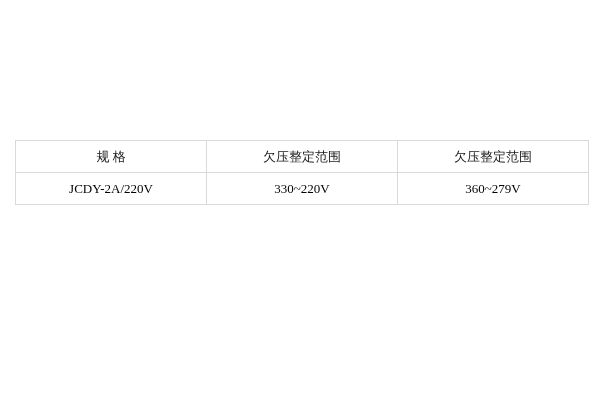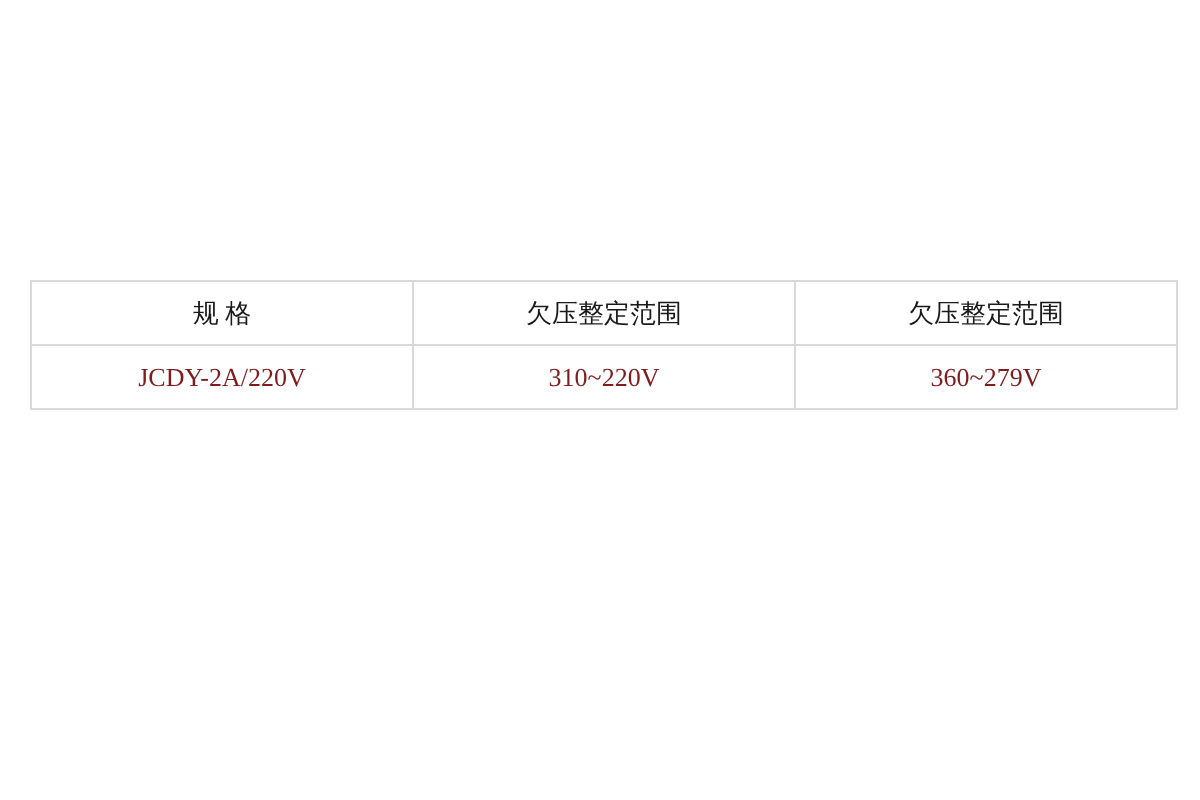--- a/index.html
+++ b/index.html
@@ -26,21 +26,21 @@
     width: 570px;
     border-collapse: collapse;
     table-layout: fixed;
   }
   .spec-table td {
     border: 1px solid #d9d9d9;
     height: 31px;
     text-align: center;
     vertical-align: middle;
     font-size: 13px;
-    color: #7f1d1d;
+    color: #000000;
     font-family: "Liberation Serif", serif;
     padding: 0;
     white-space: nowrap;
   }
   .spec-table thead td {
     font-size: 13px;
     color: #1a1a1a;
   }
   .col-a { width: 190px; }
   .col-b { width: 190px; margin-left: 31px; }
@@ -54,18 +54,18 @@
     <thead>
       <tr>
         <td class="col-a">规 格</td>
         <td class="col-b">欠压整定范围</td>
         <td class="col-c">欠压整定范围</td>
       </tr>
     </thead>
     <tbody>
       <tr>
         <td class="col-a">JCDY-2A/220V</td>
-        <td class="col-b">310~220V</td>
+        <td class="col-b">330~220V</td>
         <td class="col-c">360~279V</td>
       </tr>
     </tbody>
   </table>
 </div>
 
 </body></html>

